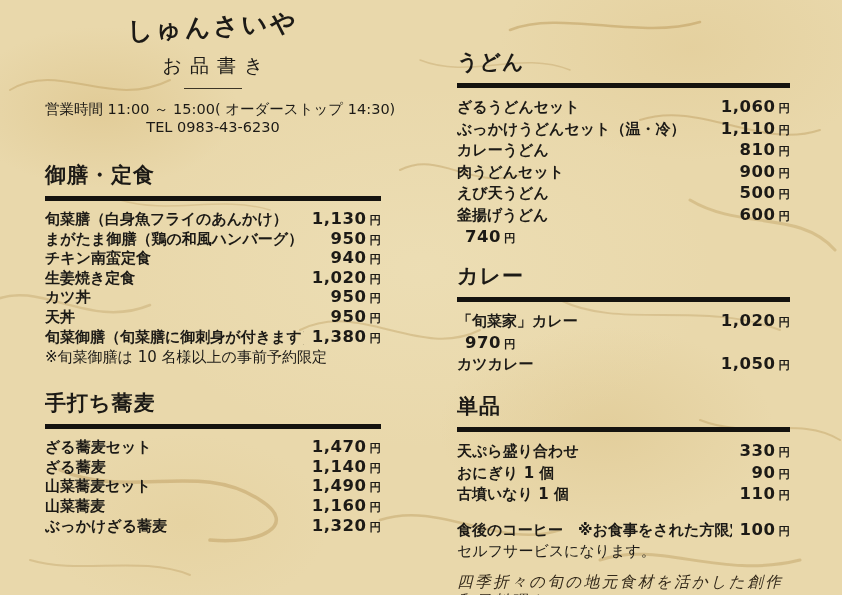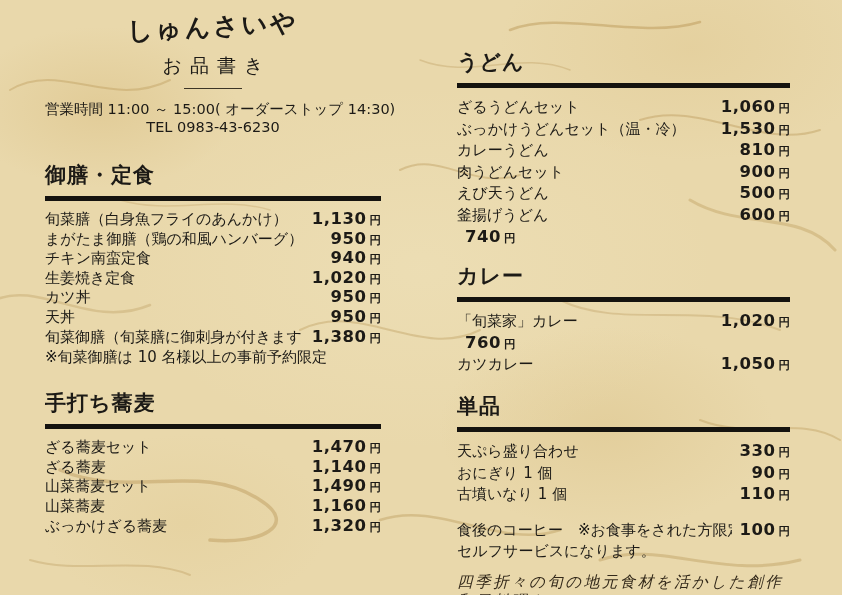--- a/index.html
+++ b/index.html
@@ -31,21 +31,21 @@
   .tel   { font-size:14.5px; }
 
   .section { margin-top:22px; }
   .section-first { margin-top:26px; }
   .section-title { font-size:21px; font-weight:bold; letter-spacing:1px; }
   .section-rule  { height:5px; background:#15130f; margin-top:7px; }
   .items { margin-top:9px; }
   .row { display:flex; justify-content:space-between; align-items:baseline;
          line-height:18.6px; font-size:15px; white-space:nowrap; }
   .col-right .row { line-height:19.6px; }
-  .item-name { overflow:hidden; }
+  .item-name { overflow:hidden;font-weight:bold; }
   .item-price { flex:0 0 auto; margin-left:8px; }
   .num { font-size:16.5px; font-weight:bold; letter-spacing:.5px; }
   .yen { font-size:11.5px; font-weight:bold; margin-left:3px; }
   .note { font-size:15px; line-height:19px; margin-top:1px; }
   .coffee-row { margin-top:14px; }
   .self-note { font-size:15px; line-height:20px; }
 
   .closing { margin-top:12px; font-family:"DejaVu Serif","Liberation Serif",serif;
              font-style:italic; font-size:15.5px; line-height:18.5px;
              letter-spacing:2.5px; color:#33291a; }
@@ -155,21 +155,21 @@
     <div class="section" style="margin-top:0">
       <div class="section-title">うどん</div>
       <div class="section-rule"></div>
       <div class="items">
         <div class="row">
           <span class="item-name">ざるうどんセット</span>
           <span class="item-price"><b class="num">1,060</b><span class="yen">円</span></span>
         </div>
         <div class="row">
           <span class="item-name">ぶっかけうどんセット（温・冷）</span>
-          <span class="item-price"><b class="num">1,530</b><span class="yen">円</span></span>
+          <span class="item-price"><b class="num">1,110</b><span class="yen">円</span></span>
         </div>
         <div class="row">
           <span class="item-name">カレーうどん</span>
           <span class="item-price"><b class="num">810</b><span class="yen">円</span></span>
         </div>
         <div class="row">
           <span class="item-name">肉うどんセット</span>
           <span class="item-price"><b class="num">900</b><span class="yen">円</span></span>
         </div>
         <div class="row">
@@ -188,21 +188,21 @@
 
     <div class="section" style="margin-top:14px">
       <div class="section-title">カレー</div>
       <div class="section-rule"></div>
       <div class="items">
         <div class="row">
           <span class="item-name">「旬菜家」カレー</span>
           <span class="item-price"><b class="num">1,020</b><span class="yen">円</span></span>
         </div>
         <div class="row">
-          <span class="item-price"><b class="num">760</b><span class="yen">円</span></span>
+          <span class="item-price"><b class="num">970</b><span class="yen">円</span></span>
         </div>
         <div class="row">
           <span class="item-name">カツカレー</span>
           <span class="item-price"><b class="num">1,050</b><span class="yen">円</span></span>
         </div>
       </div>
     </div>
 
     <div class="section" style="margin-top:16px">
       <div class="section-title">単品</div>

